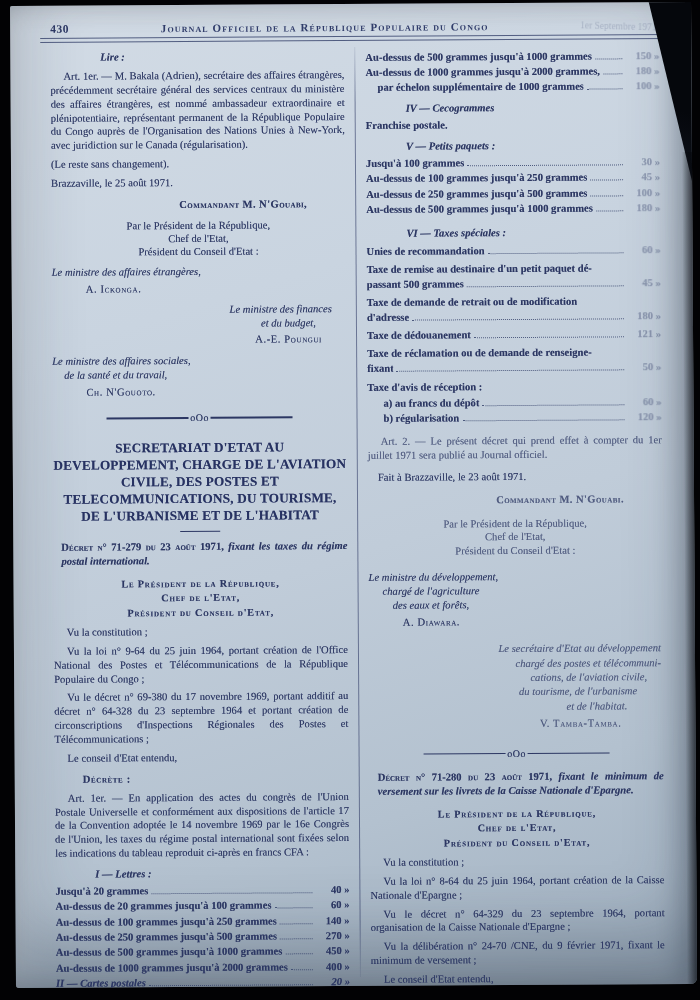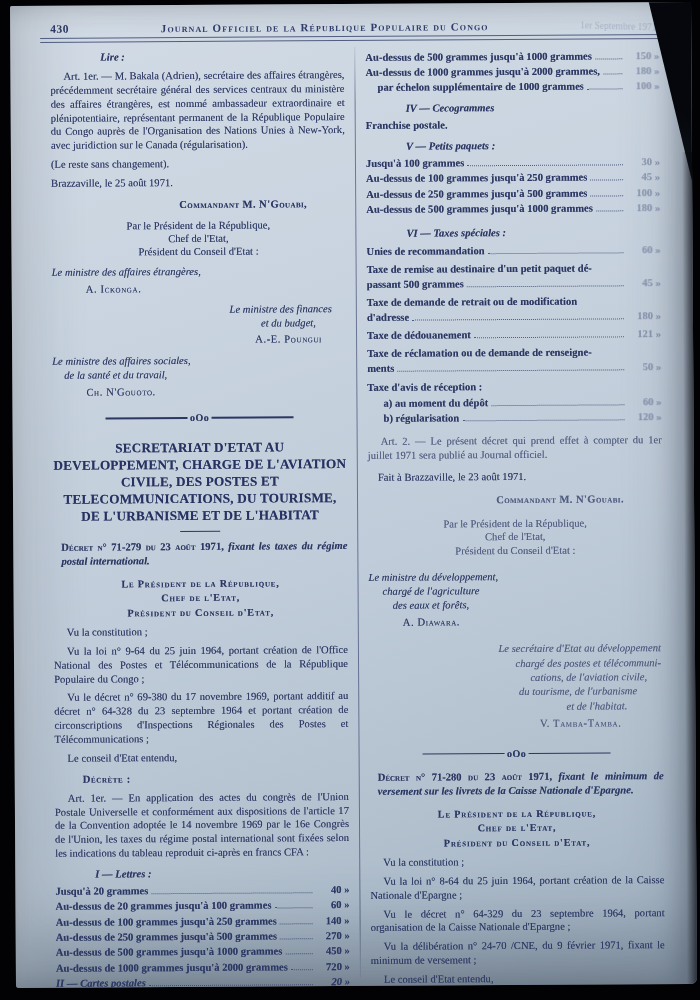--- a/index.html
+++ b/index.html
@@ -41,21 +41,21 @@
   .b{font-weight:bold;}
   .rt{text-align:right;}
   .sig{font-variant:small-caps;letter-spacing:.6px;}
   .blk{margin-top:7px;}
   .blk-c{margin-top:7px;text-align:center;line-height:1.25;}
   .name-ind{margin-top:3px;padding-left:34px;font-variant:small-caps;letter-spacing:.6px;}
   .sig-line{margin-top:8px;text-align:center;padding-left:90px;font-weight:bold;font-variant:small-caps;letter-spacing:.4px;}
 
   .sep{display:flex;align-items:center;justify-content:center;margin:13px 0 10px;}
   .sep::before,.sep::after{content:"";height:1.3px;background:#2c3763;width:82px;margin:0 2px;}
-  .sep-txt{font-size:10px;font-weight:bold;letter-spacing:.5px;}
+  .sep-txt{font-size:10px;font-weight:normal;letter-spacing:.5px;}
 
   .big-head{font-weight:bold;font-size:13.2px;line-height:1.3;text-align:center;margin:14px 0 0;letter-spacing:.2px;color:#273262;}
   .hr-short{width:40px;border-top:1.4px solid #2c3763;margin:7px auto 8px;}
   .decree-intro{margin-top:4px;text-align:justify;padding-left:8px;}
   .decree-intro .dl{font-variant:small-caps;font-weight:bold;}
   .decree-intro .dt{font-style:italic;font-weight:bold;}
   .pres-blk{margin:9px 0 2px;text-align:center;font-variant:small-caps;font-weight:bold;letter-spacing:.8px;line-height:1.4;font-size:10.2px;}
   .decrete{margin-top:7px;padding-left:28px;font-variant:small-caps;font-weight:bold;letter-spacing:.6px;}
 
   .subhead{margin:7px 0 3px 40px;font-style:italic;font-weight:bold;}
@@ -157,21 +157,21 @@
               <span class="rv">270  »</span>
             </div>
         <div class="rrow">
               <span class="rl">Au-dessus de 500 grammes jusqu'à 1000 grammes</span>
               <span class="dots"></span>
               <span class="rv">450  »</span>
             </div>
         <div class="rrow">
               <span class="rl">Au-dessus de 1000 grammes jusqu'à 2000 grammes</span>
               <span class="dots"></span>
-              <span class="rv">720  »</span>
+              <span class="rv">400  »</span>
             </div>
         <div class="rrow itrow">
               <span class="rl">II — Cartes postales</span>
               <span class="dots"></span>
               <span class="rv">20  »</span>
             </div>
 
       </section>
 
       <div class="divider"></div>
@@ -235,27 +235,27 @@
               <span class="dots"></span>
               <span class="rv fade">180  »</span>
             </div>
         <div class="rrow" style="margin-top:4px;">
               <span class="rl">Taxe de dédouanement</span>
               <span class="dots"></span>
               <span class="rv fade">121  »</span>
             </div>
         <p class="cont" style="margin-top:4px;">Taxe de réclamation ou de demande de renseigne-</p>
         <div class="rrow">
-              <span class="rl">ments</span>
+              <span class="rl">fixant</span>
               <span class="dots"></span>
               <span class="rv fade">50  »</span>
             </div>
         <p class="taxhead" style="margin-top:5px;">Taxe d'avis de réception :</p>
         <div class="rrow ind2">
-              <span class="rl">a)  au moment du dépôt</span>
+              <span class="rl">a)  au francs du dépôt</span>
               <span class="dots"></span>
               <span class="rv fade">60  »</span>
             </div>
         <div class="rrow ind2">
               <span class="rl">b)  régularisation</span>
               <span class="dots"></span>
               <span class="rv fade">120  »</span>
             </div>
 
         <p class="par halffade" style="margin-top:9px;">Art. 2. — Le présent décret qui prend effet à compter du 1er juillet 1971 sera publié au Journal officiel.</p>

